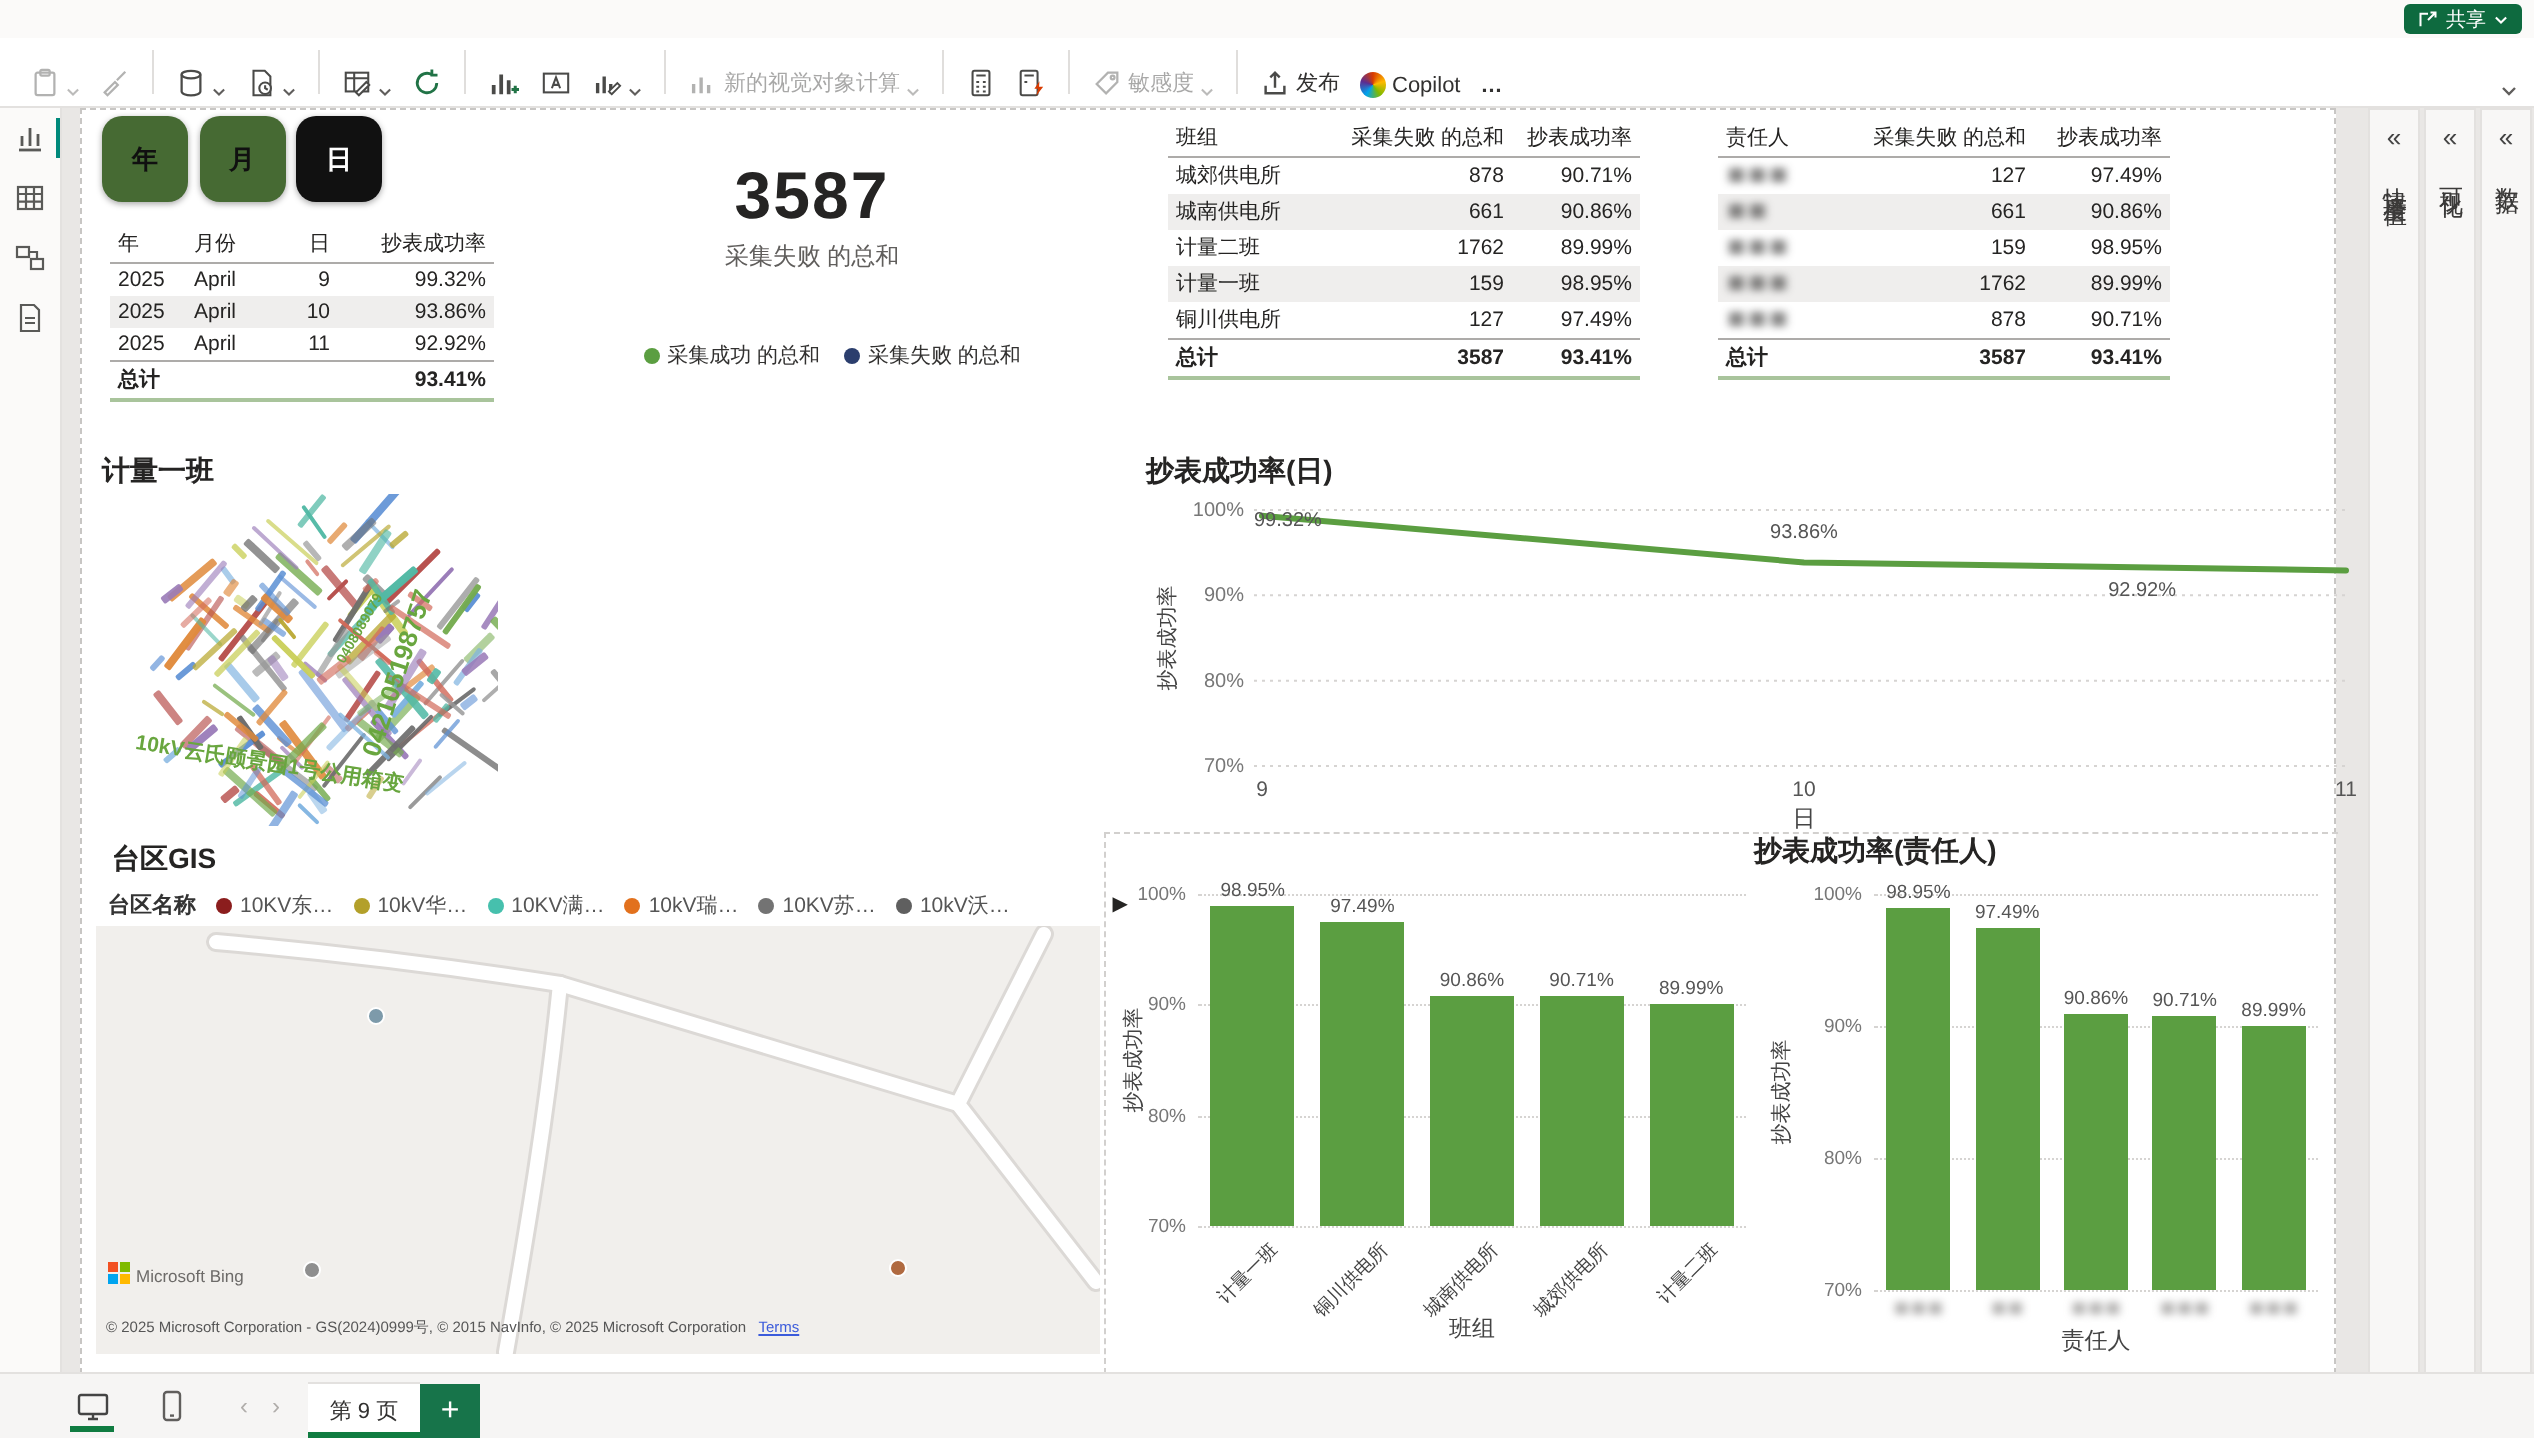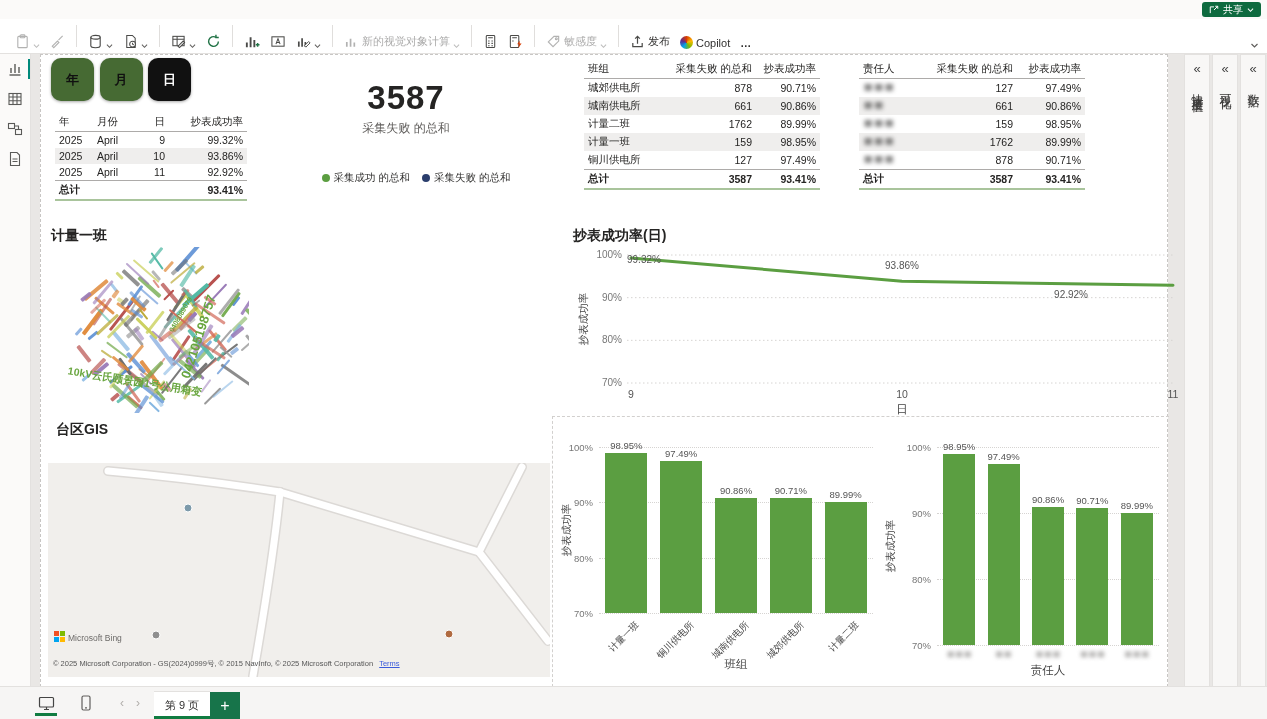--- a/index.html
+++ b/index.html
@@ -624,20 +624,30 @@
           <div class="cloud-pill" style="left: 98.1469px; top: 85.9676px; width: 19.9303px; height: 3.77359px; background: rgb(210, 106, 90); opacity: 0.64; transform: rotate(-38deg);"></div>
           <div class="cloud-pill" style="left: 69.9835px; top: 55.322px; width: 18.5553px; height: 4.00061px; background: rgb(224, 138, 60); opacity: 0.93; transform: rotate(42deg);"></div>
           <div class="cloud-pill" style="left: 67.8758px; top: 51.0566px; width: 20.7479px; height: 2.80223px; background: rgb(91, 143, 212); opacity: 0.62; transform: rotate(47deg);"></div>
           <div class="cloud-word" style="left: 96px; top: 82px; font-size: 13px; transform: rotate(-72deg);">042105198757</div>
           <div class="cloud-word" style="left: 8px; top: 128px; font-size: 10.5px; transform: rotate(9deg);">10kV云氏颐景园1号公用箱变</div>
           <div class="cloud-word" style="left: 102px; top: 64px; font-size: 7px; transform: rotate(-60deg);">0408089079</div>
         </div>
     </div>
 
     <div class="visual vtitle" style="left:15px;top:366px;">台区GIS</div>
+    <div class="visual gis-legend" id="gisLegend" style="left:13px;top:390px;width:510px;">
+        <span class="lab">台区名称</span>
+        <span><span class="legend-dot" style="background: rgb(139, 29, 29);"></span>10KV东…</span>
+        <span><span class="legend-dot" style="background: rgb(179, 160, 42);"></span>10kV华…</span>
+        <span><span class="legend-dot" style="background: rgb(70, 192, 173);"></span>10KV满…</span>
+        <span><span class="legend-dot" style="background: rgb(226, 113, 29);"></span>10kV瑞…</span>
+        <span><span class="legend-dot" style="background: rgb(115, 115, 115);"></span>10KV苏…</span>
+        <span><span class="legend-dot" style="background: rgb(95, 95, 95);"></span>10kV沃…</span>
+        <span style="margin-left: auto; color: rgb(37, 36, 35); font-size: 10px;">▶</span>
+      </div>
     <div class="visual" style="left:7px;top:408px;width:502px;height:214px;">
       <svg id="mapSvg" width="502" height="214" viewBox="0 0 502 214">
         <rect x="0" y="0" width="502" height="214" fill="#f1efec"></rect>
         <g fill="none" stroke="#dcd9d6" stroke-width="10" stroke-linecap="round" stroke-linejoin="round">
           <path d="M 60,8 Q 150,16 232,29"></path>
             <path d="M 232,29 C 226,90 216,150 205,213"></path>
           <path d="M 232,29 L 431,89"></path>
             <path d="M 474,4 L 431,89 L 500,178"></path>
         </g>
         <g fill="none" stroke="#ffffff" stroke-width="7" stroke-linecap="round" stroke-linejoin="round">
@@ -684,20 +694,21 @@
         <div class="bar" style="left: 216.8px; top: 81.4047px; width: 42px; height: 114.595px; background: rgb(91, 158, 65);"></div>
         <div class="bar-val" style="left: 207.8px; width: 60px; top: 68.4047px;">90.71%</div>
         <div class="xlab-rot" style="left: 172.8px; width: 72px; top: 202px;">城郊供电所</div>
         <div class="bar" style="left: 271.6px; top: 85.3887px; width: 42px; height: 110.611px; background: rgb(91, 158, 65);"></div>
         <div class="bar-val" style="left: 262.6px; width: 60px; top: 72.3887px;">89.99%</div>
         <div class="xlab-rot" style="left: 227.6px; width: 72px; top: 202px;">计量二班</div>
         <div class="axis-title-x" style="left: 46px; width: 274px; top: 240px;">班组</div>
         <div class="axis-title-y" style="left: -26px; top: 106px; width: 80px;">抄表成功率</div>
       </div>
     <div class="visual" id="barOwner" style="left:836px;top:362px;width:292px;height:270px;">
+      <div class="vtitle">抄表成功率(责任人)</div>
     <div class="gridline" style="left: 60px; width: 222px; top: 30px;"></div>
         <div class="tick-label" style="left: 18px; width: 36px; top: 25px;">100%</div>
         <div class="gridline" style="left: 60px; width: 222px; top: 96px;"></div>
         <div class="tick-label" style="left: 18px; width: 36px; top: 91px;">90%</div>
         <div class="gridline" style="left: 60px; width: 222px; top: 162px;"></div>
         <div class="tick-label" style="left: 18px; width: 36px; top: 157px;">80%</div>
         <div class="gridline" style="left: 60px; width: 222px; top: 228px;"></div>
         <div class="tick-label" style="left: 18px; width: 36px; top: 223px;">70%</div>
         <div class="bar" style="left: 66.2px; top: 36.93px; width: 32px; height: 191.07px; background: rgb(91, 158, 65);"></div>
         <div class="bar-val" style="left: 52.2px; width: 60px; top: 23.93px;">98.95%</div>

